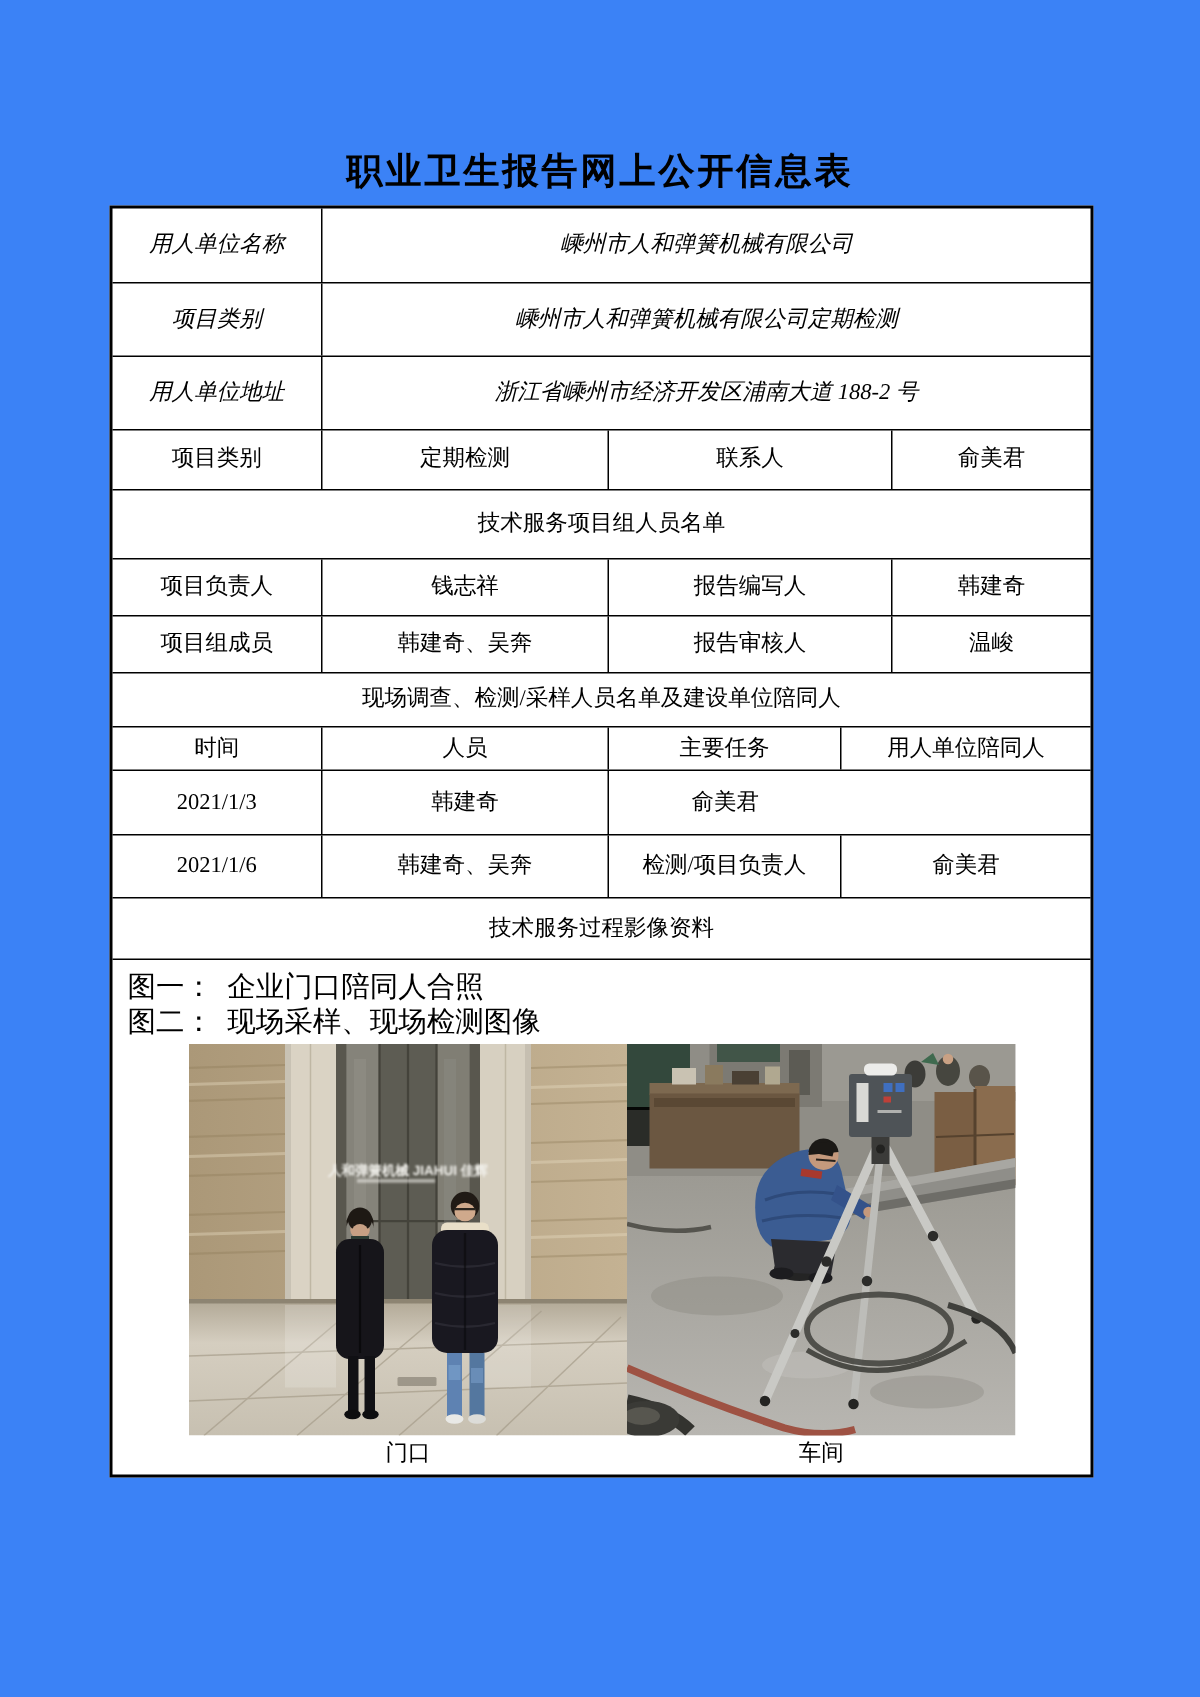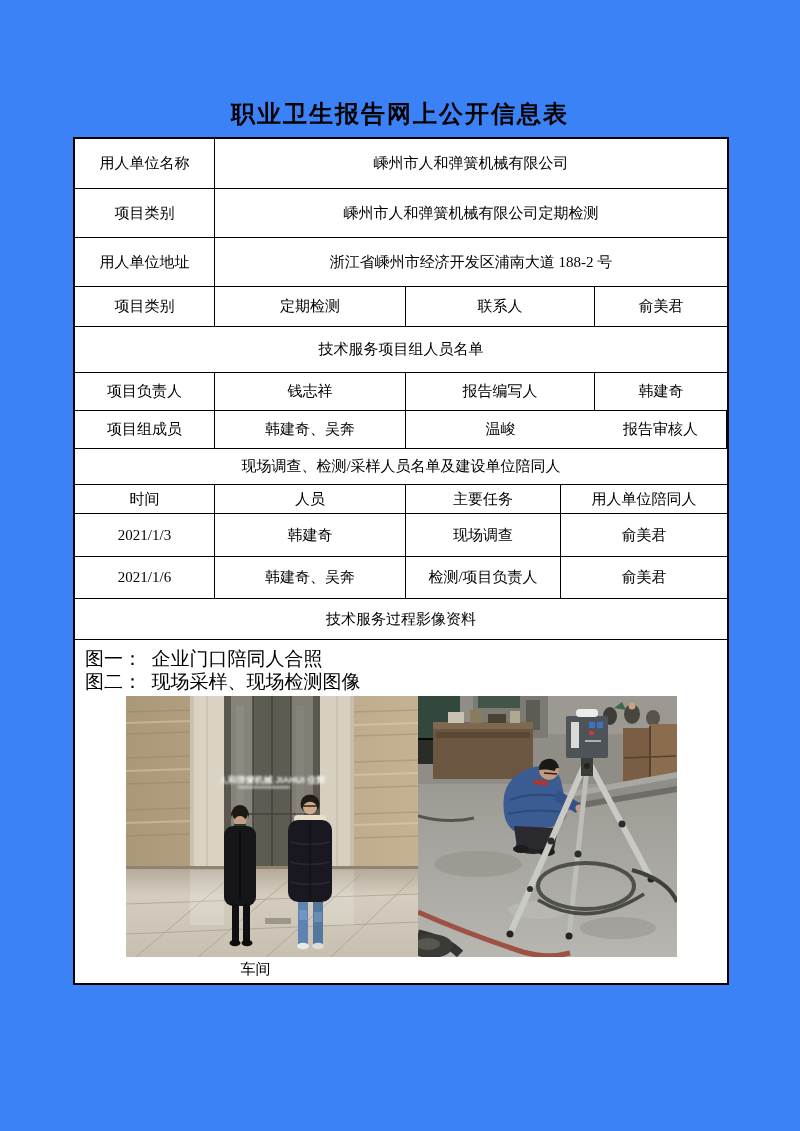--- a/index.html
+++ b/index.html
@@ -11,21 +11,21 @@
   .doc-title{
     position:absolute;top:98px;left:0;width:100%;text-align:center;
     font-size:24px;font-weight:bold;letter-spacing:2px;
   }
   .doc-table{
     position:absolute;top:137px;left:73px;width:656px;
     border:2px solid #000;box-sizing:border-box;background:#fff;
   }
   .t-row{display:grid;box-sizing:border-box;border-bottom:1.5px solid #000;}
   .t-row.last{border-bottom:none;}
-  .cols-2{grid-template-columns:140px 1fr;}
+  .cols-2{grid-template-columns:140px 1fr;font-style:italic;}
   .cols-4a{grid-template-columns:140px 191px 189px 1fr;}
   .cols-4b{grid-template-columns:140px 191px 155px 1fr;}
   .cols-1{grid-template-columns:1fr;}
   .t-cell{
     box-sizing:border-box;border-right:1.5px solid #000;
     display:flex;align-items:center;justify-content:center;
     font-size:15px;text-align:center;padding:0 4px;line-height:1.25;
   }
   .t-cell.last{border-right:none;}
   .h50{height:50px}.h49{height:49px}.h40{height:40px}.h46{height:46px}
@@ -76,38 +76,37 @@
 
     <div class="t-row cols-4a h38">
       <div class="t-cell">项目负责人</div>
       <div class="t-cell">钱志祥</div>
       <div class="t-cell">报告编写人</div>
       <div class="t-cell last">韩建奇</div>
     </div>
     <div class="t-row cols-4a h38">
       <div class="t-cell">项目组成员</div>
       <div class="t-cell">韩建奇、吴奔</div>
+      <div class="t-cell">报告审核人</div>
       <div class="t-cell last">温峻</div>
-      <div class="t-cell">报告审核人</div>
     </div>
 
     <div class="t-row cols-1 h36">
       <div class="t-cell last">现场调查、检测/采样人员名单及建设单位陪同人</div>
     </div>
 
     <div class="t-row cols-4b h29">
       <div class="t-cell">时间</div>
       <div class="t-cell">人员</div>
       <div class="t-cell">主要任务</div>
       <div class="t-cell last">用人单位陪同人</div>
     </div>
     <div class="t-row cols-4b h43">
       <div class="t-cell">2021/1/3</div>
       <div class="t-cell">韩建奇</div>
-      <div class="t-cell">现场调查</div>
       <div class="t-cell last">俞美君</div>
     </div>
     <div class="t-row cols-4b h42">
       <div class="t-cell">2021/1/6</div>
       <div class="t-cell">韩建奇、吴奔</div>
       <div class="t-cell">检测/项目负责人</div>
       <div class="t-cell last">俞美君</div>
     </div>
 
     <div class="t-row cols-1 h41">
@@ -338,19 +337,20 @@
               <path d="M214,174 Q250,184 259,206" stroke="#3f3f3b" stroke-width="4"></path>
               <path d="M0,216 Q50,238 105,256 Q130,263 152,257" stroke="#9e5243" stroke-width="5"></path>
               <path d="M0,238 Q28,244 42,258" stroke="#33332f" stroke-width="9"></path>
             </g>
             <ellipse cx="13" cy="250" rx="22" ry="12" fill="#3a3a36"></ellipse>
             <ellipse cx="10" cy="248" rx="12" ry="6" fill="#57564f"></ellipse>
           </svg>
           </span>
         </div>
         <div class="photo-captions">
+          <div class="photo-caption cap1">门口</div>
           <div class="photo-caption cap2">车间</div>
         </div>
       </div>
     </div>
 
   </div>
 </div>
 
 </body></html>

